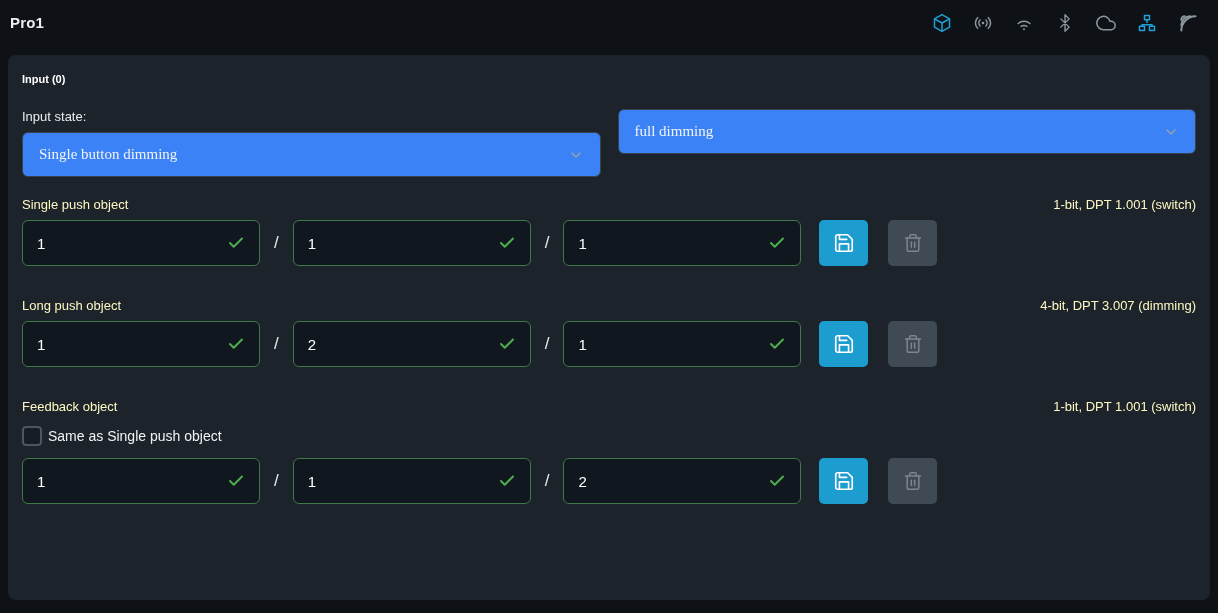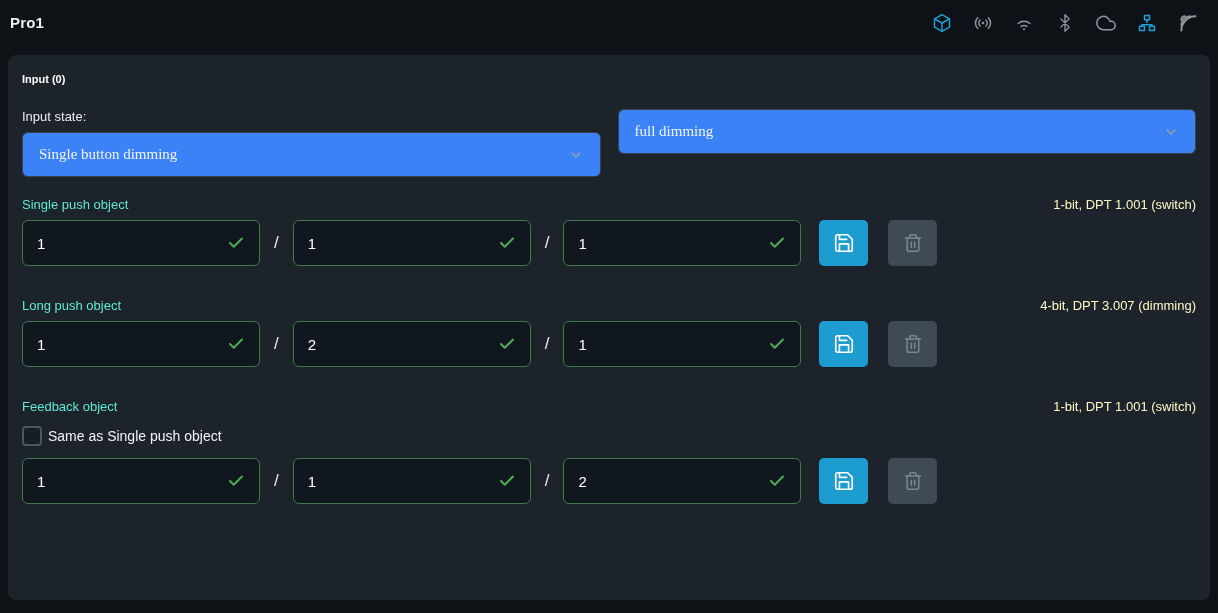--- a/index.html
+++ b/index.html
@@ -70,21 +70,21 @@
 
   
   .object-row { margin-top: 20px; }
   .object-row + .object-row { margin-top: 32px; }
   .row-head {
     display: flex;
     justify-content: space-between;
     align-items: flex-end;
     margin-bottom: 8px;
   }
-  .row-label { font-size: 13px; color: #5eead4; text-align: right; }
+  .row-label { font-size: 13px; color: #fef9c3; text-align: right; }
   .row-dpt   { font-size: 13px; color: #fef9c3; }
 
   .checkbox-row {
     display: flex;
     align-items: center;
     gap: 6px;
     margin: 12px 0 12px 0;
     cursor: pointer;
   }
   .checkbox {

